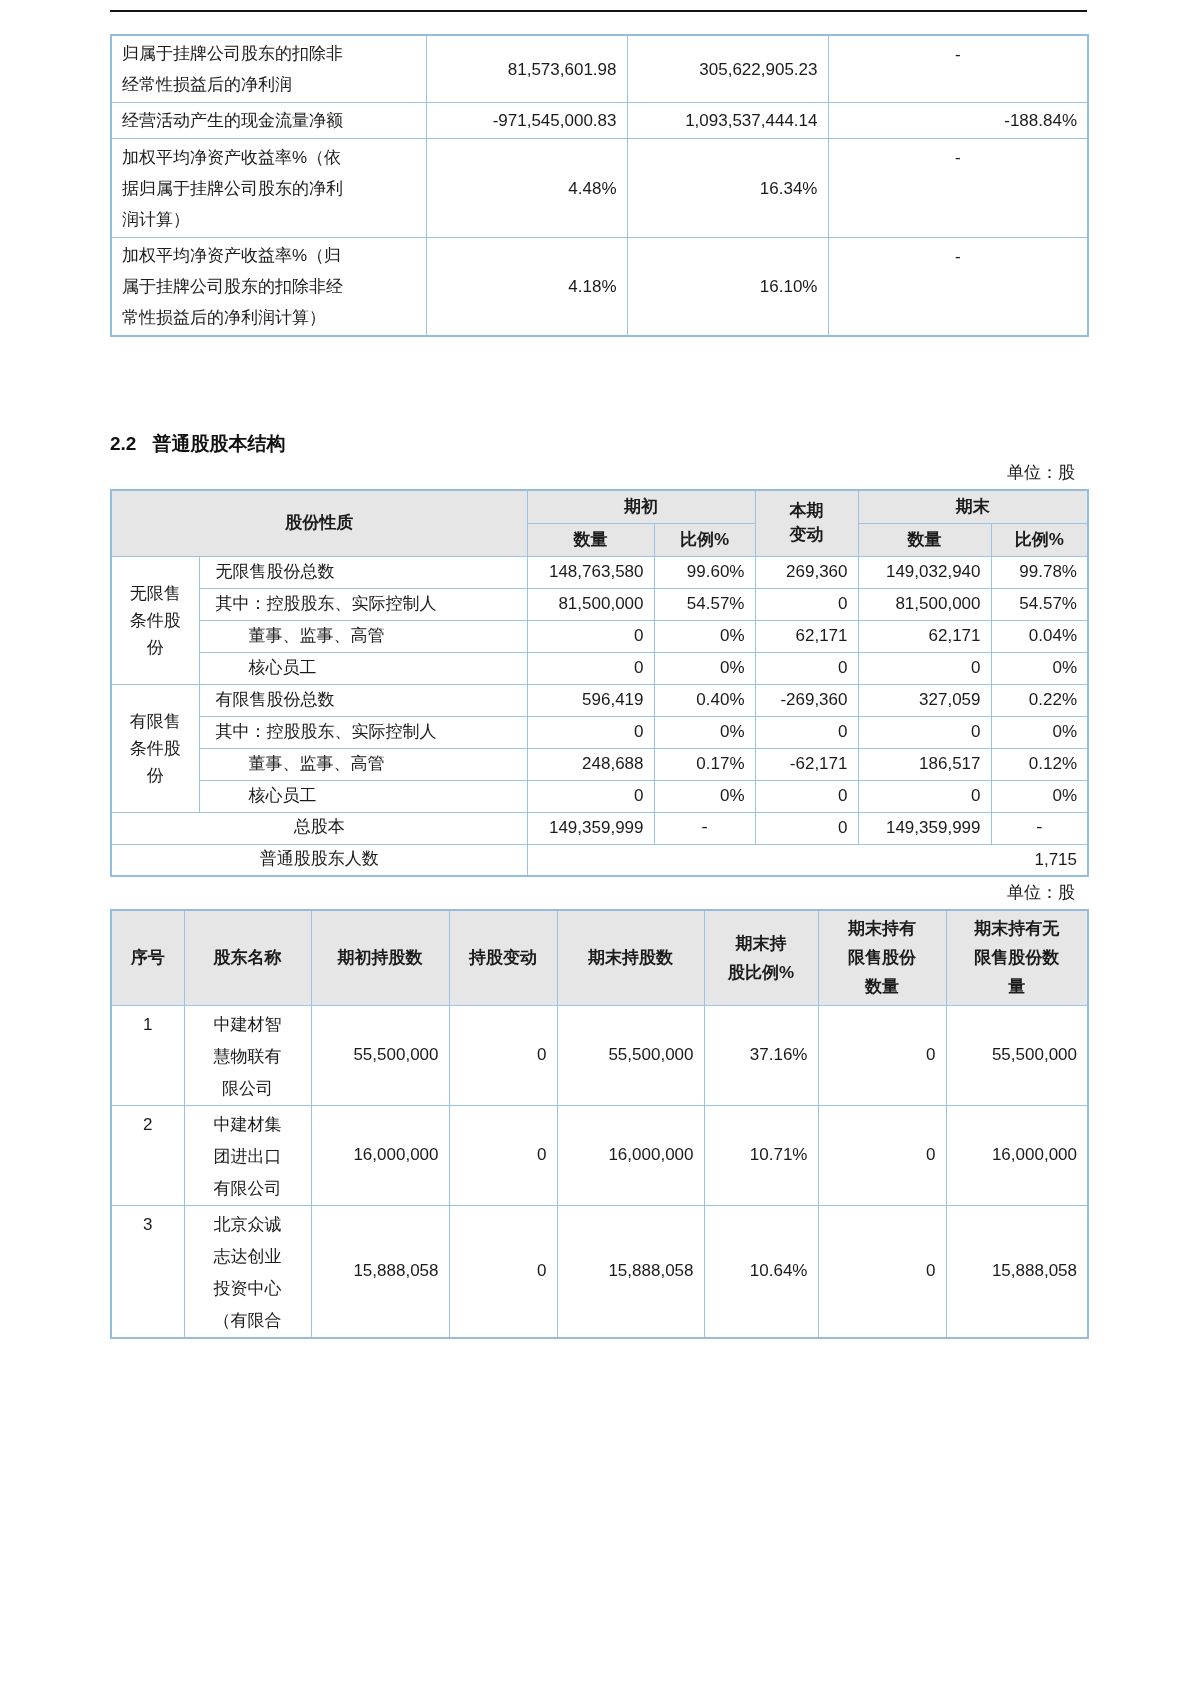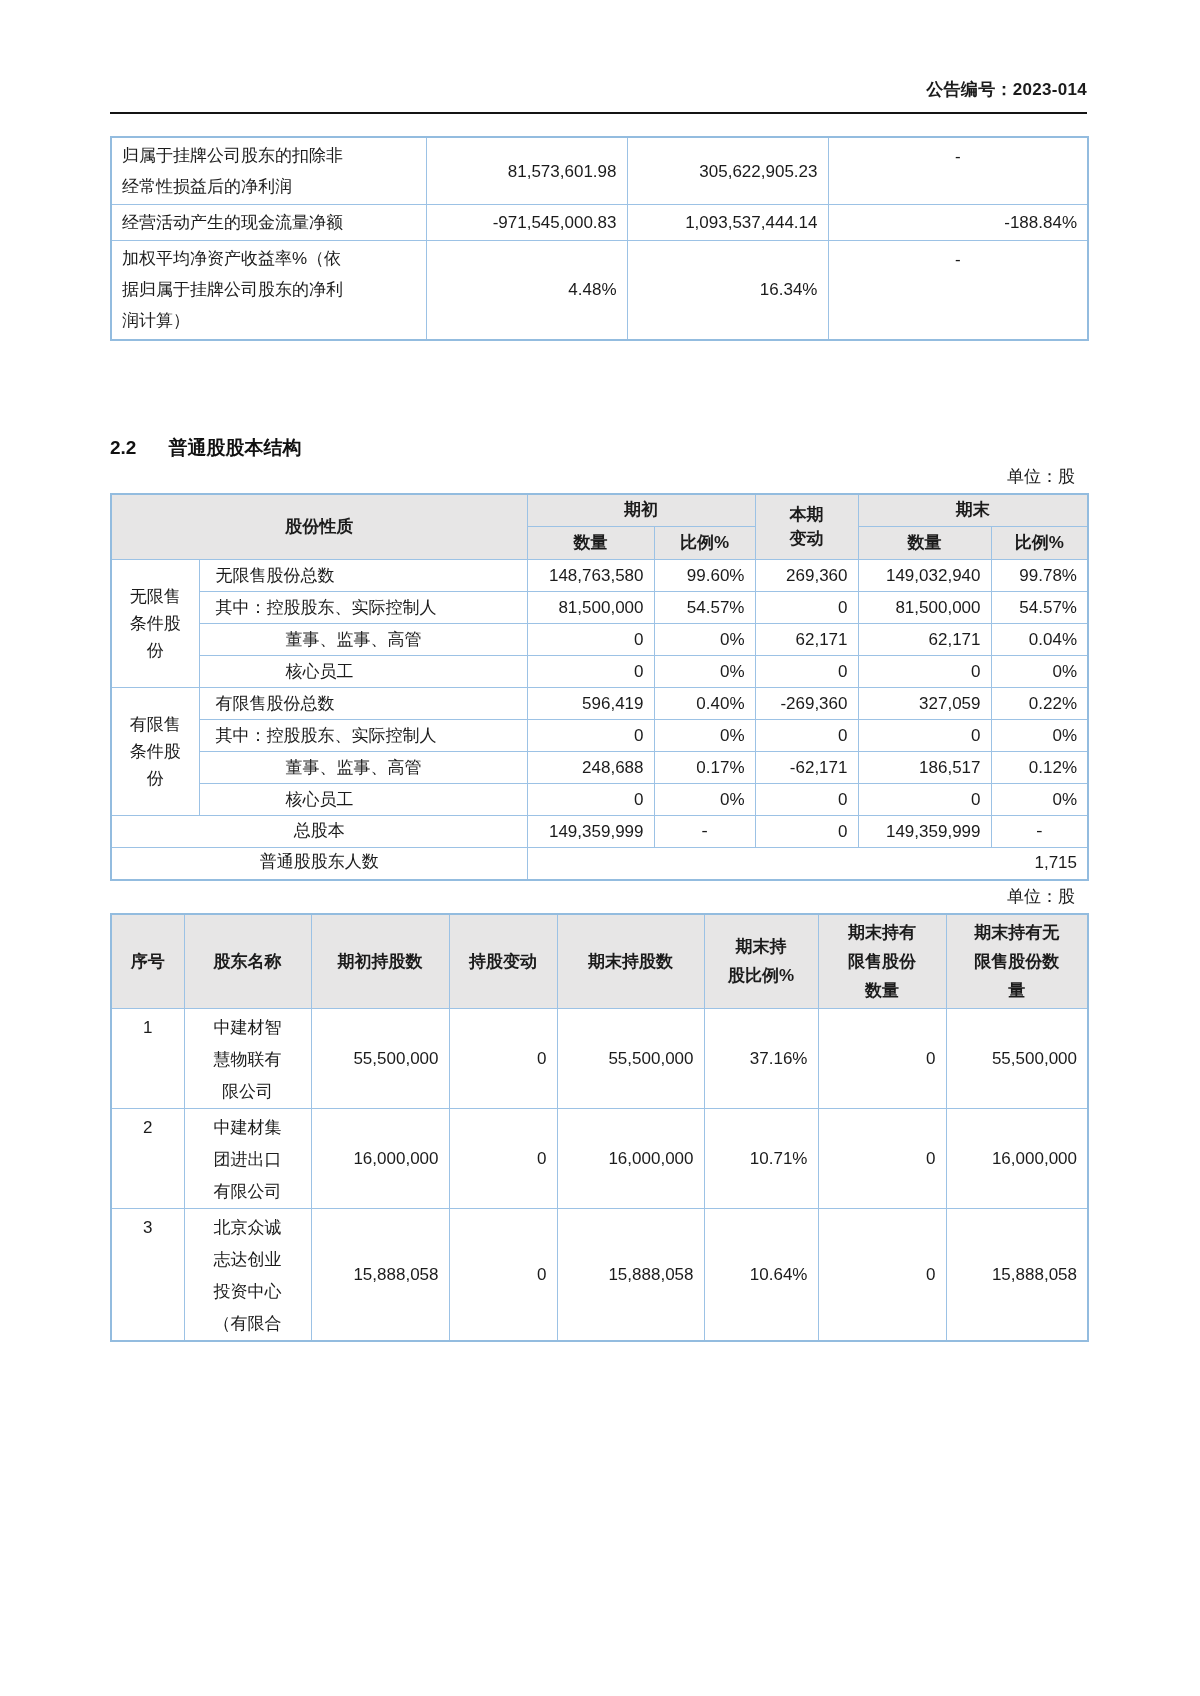--- a/index.html
+++ b/index.html
@@ -59,55 +59,54 @@
     vertical-align: middle;
     white-space: pre-line;
   }
 
   
   .sec-title {
     font-size: 19px;
     font-weight: 700;
     color: #111;
   }
-  .sec-title .sec-num { margin-right: 32px; }
+  .sec-title .sec-num { margin-right: 16px; }
   .title-22 { margin-top: 94px; }
   .title-23 { margin-top: 74px; }
   .unit-line {
     margin-top: 4px;
     text-align: right;
     font-size: 17px;
     padding-right: 12px;
   }
 
   
   .t2 { margin-top: 5px; }
   .t2 th { font-weight: 700; vertical-align: middle; text-align: center; line-height: 24px; }
   .t2 td { line-height: 30px; vertical-align: middle; }
   .t2 .grp { text-align: center; line-height: 27px; }
   .t2 .lab { text-align: left; padding-left: 16px; }
-  .t2 .lab.indent { padding-left: 86px; }
+  .t2 .lab.indent { padding-left: 49px; }
   .t2 .ctr { text-align: center; font-family: Liberation Mono, monospace; }
 
   
   .t3 { margin-top: 5px; }
   .t3 th {
     font-weight: 700; text-align: center; vertical-align: middle;
     line-height: 29px; height: 95px;
   }
   .t3 td { vertical-align: middle; line-height: 32px; text-align: right; }
   .t3 .seq { text-align: center; vertical-align: top; padding-top: 3px; }
   .t3 .name { text-align: center; vertical-align: top; padding-top: 3px; }
 </style>
 </head>
 <body>
 
 <div class="content">
 
-  <div class="doc-note">公告编号：2023-014</div>
   <hr class="rule">
 
   <table class="t1">
     <colgroup>
       <col style="width:315px">
         <col style="width:201px">
         <col style="width:201px">
         <col style="width:260px">
     </colgroup>
     <tbody>
@@ -123,20 +122,28 @@
       <td class="num">-971,545,000.83</td>
       <td class="num">1,093,537,444.14</td>
       <td class="num">-188.84%</td>
     </tr>
     <tr style="height:99px">
       <td class="lbl">加权平均净资产收益率%（依
 据归属于挂牌公司股东的净利
 润计算）</td>
       <td class="num">4.48%</td>
       <td class="num">16.34%</td>
+      <td class="dash-top">-</td>
+    </tr>
+    <tr style="height:96px">
+      <td class="lbl">加权平均净资产收益率%（归
+属于挂牌公司股东的扣除非经
+常性损益后的净利润计算）</td>
+      <td class="num">4.18%</td>
+      <td class="num">16.10%</td>
       <td class="dash-top">-</td>
     </tr>
   </tbody>
     </table>
 
   <div class="sec-title title-22">
     <span class="sec-num">2.2</span><span>普通股股本结构</span>
   </div>
   <div class="unit-line">单位：股</div>
 

